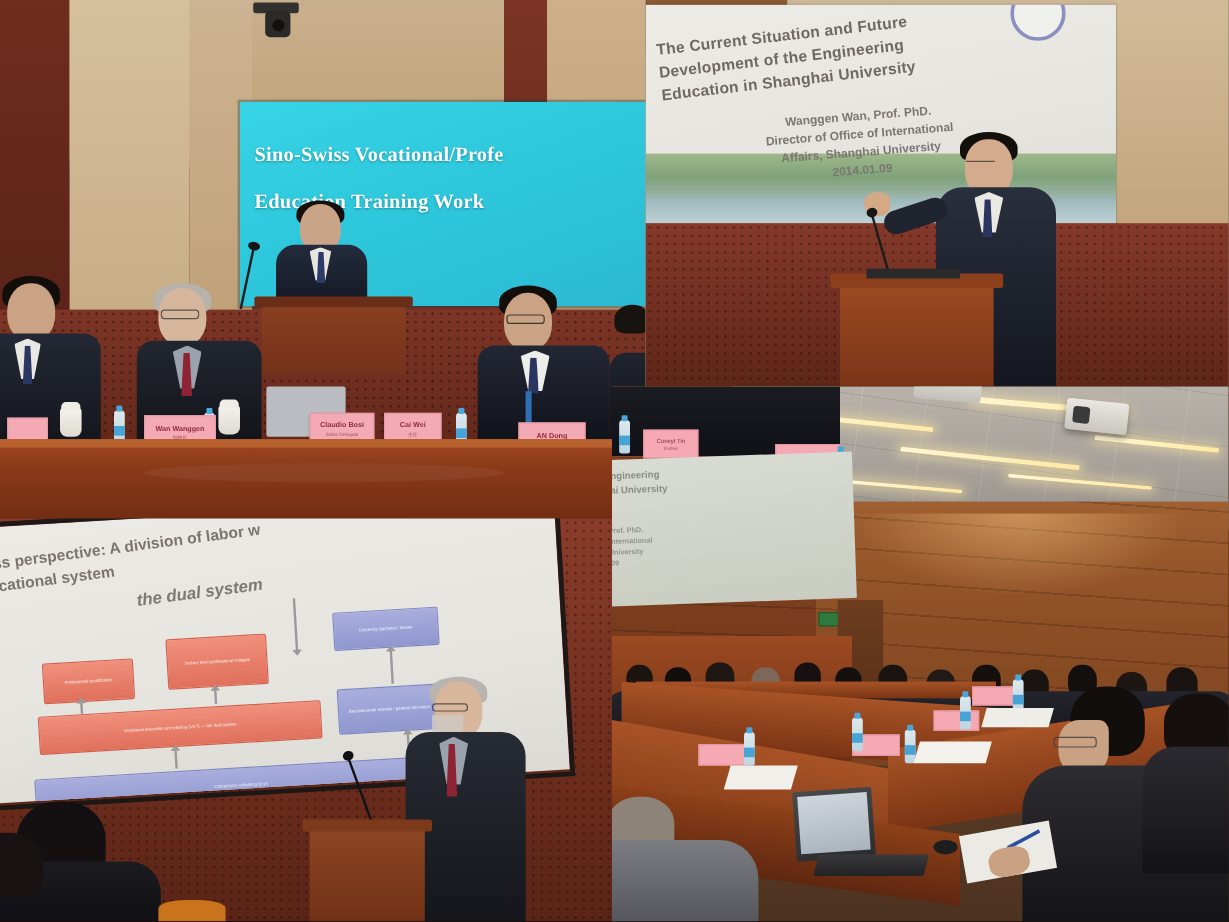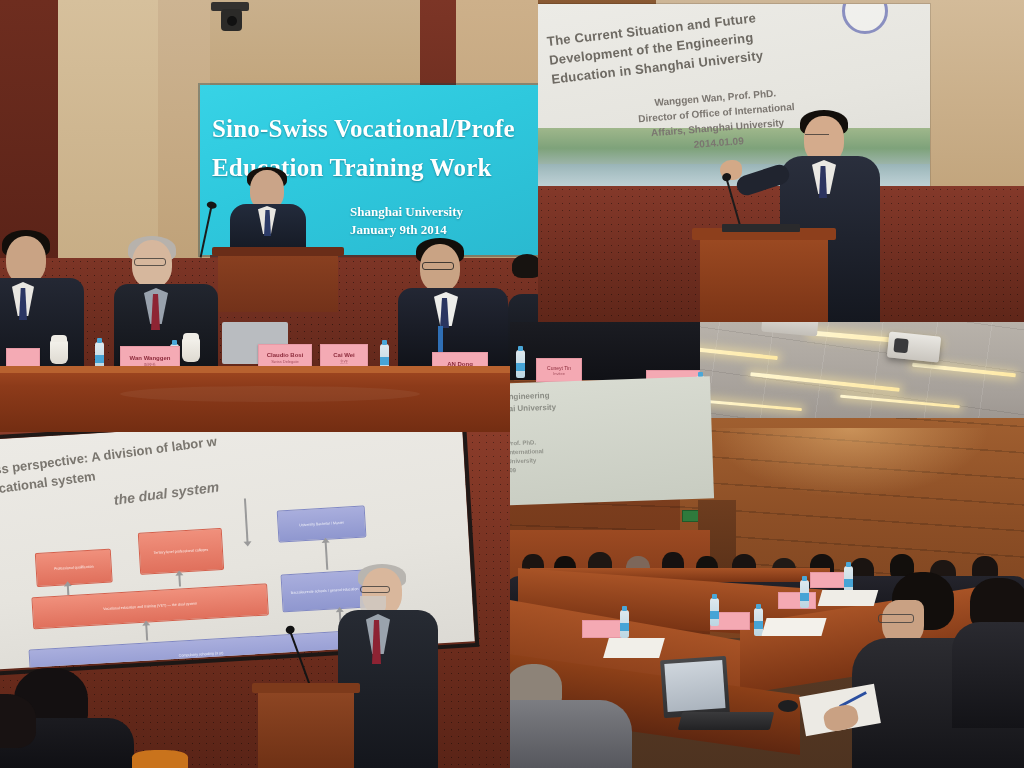--- a/index.html
+++ b/index.html
@@ -37,21 +37,21 @@
   .tl-camera .cam-lens { position:absolute; left:22px; top:16px; width:10px; height:10px;
      background:#111; border-radius:50%; }
 
   
   .tl-screen { position:absolute; left:200px; top:85px; width:348px; height:170px;
      background:linear-gradient(160deg,#37d3e6 0%,#2ec8dd 45%,#2ab9d0 100%);
      box-shadow:0 0 0 2px rgba(20,60,70,.35); }
   .tl-screen .scr-title {
      position:absolute; left:12px; top:24px; width:420px;
      color:#ffffff; font-family:"Liberation Serif", serif; font-weight:bold;
-     font-size:25px; line-height:39px; letter-spacing:.2px;
+     font-size:17px; line-height:39px; letter-spacing:.2px;
      text-shadow:0 1px 2px rgba(0,60,70,.45); white-space:nowrap; }
   .tl-screen .scr-sub {
      position:absolute; left:150px; top:118px; width:300px;
      color:#ffffff; font-family:"Liberation Serif", serif; font-weight:bold;
      font-size:13px; line-height:18px; text-align:left;
      text-shadow:0 1px 2px rgba(0,60,70,.4); }
 
   
   .tl-perf { position:absolute; left:0; top:258px; width:538px; height:112px;
      background:
@@ -300,24 +300,20 @@
       <div class="cam-arm"></div>
       <div class="cam-body"></div>
       <div class="cam-lens"></div>
     </div>
 
     <div class="tl-screen">
       <div class="scr-title">
         <div>Sino-Swiss Vocational/Profe</div>
         <div>Education Training Work</div>
       </div>
-      <div class="scr-sub">
-        <div>Shanghai University</div>
-        <div>January 9th 2014</div>
-      </div>
     </div>
 
     <div class="tl-perf"></div>
 
     <div class="tl-spk">
       <div class="hair"></div>
       <div class="head"></div>
       <div class="body"></div>
       <div class="shirt"></div>
       <div class="tie"></div>

